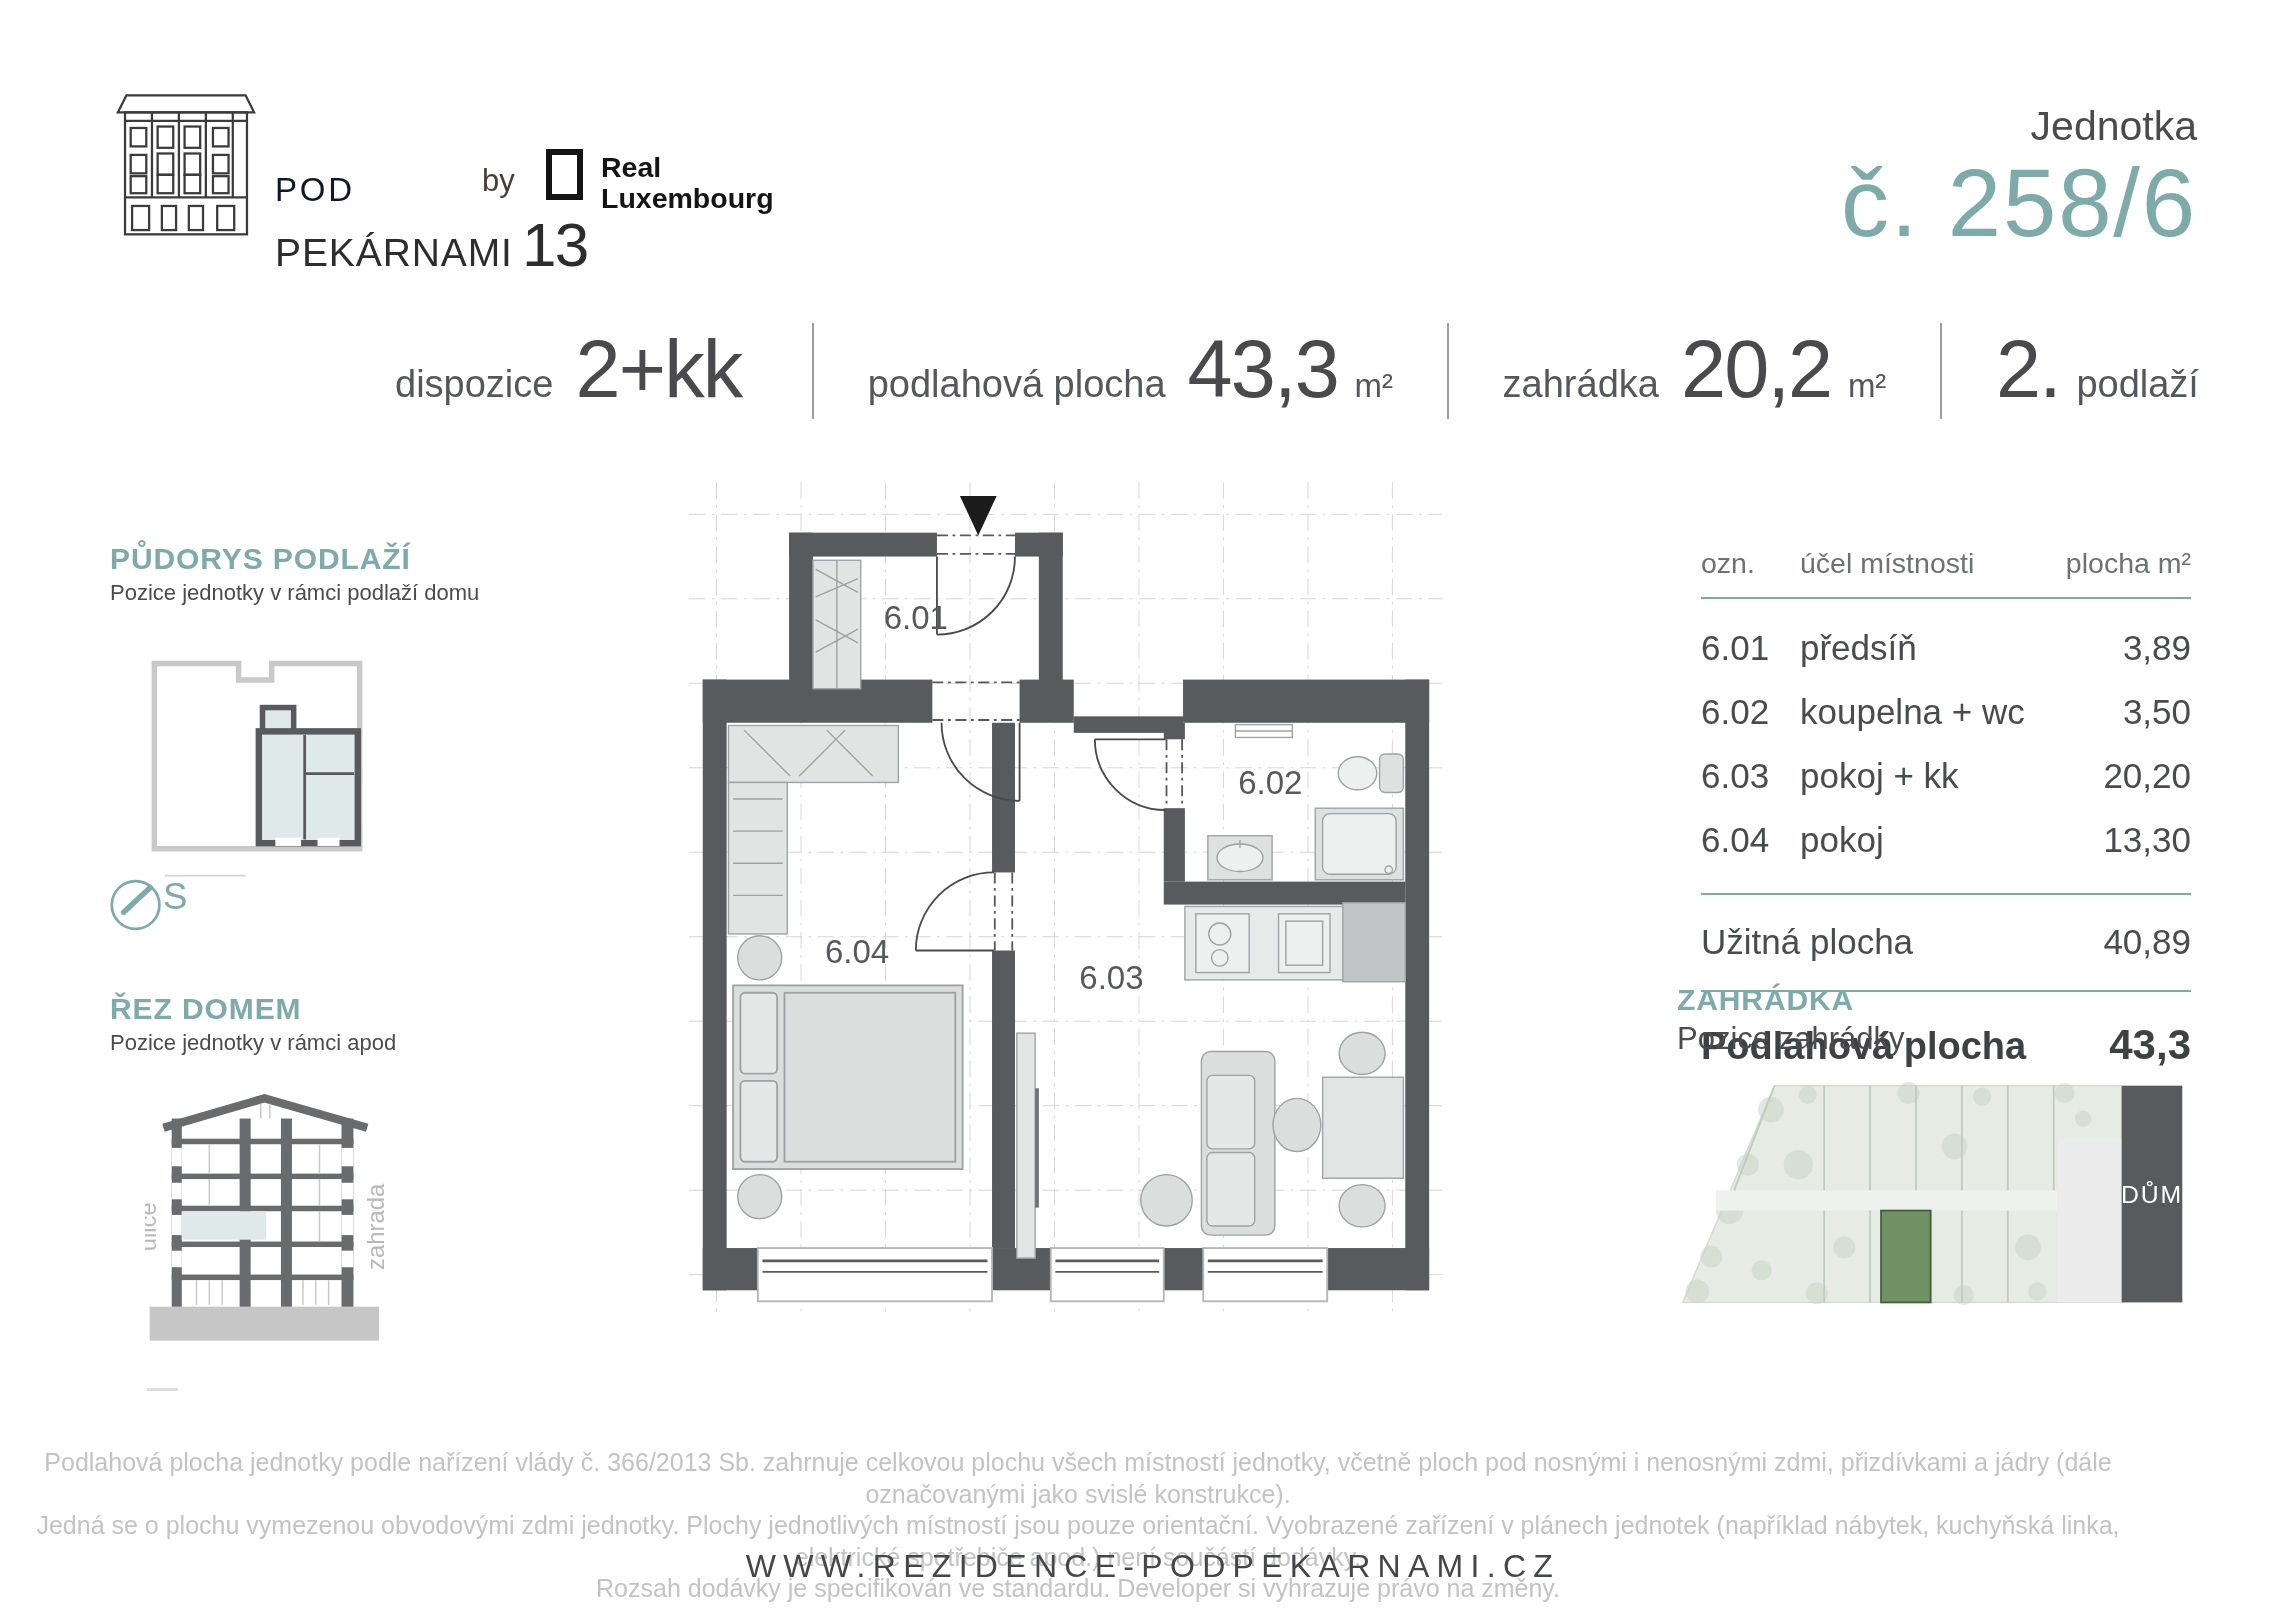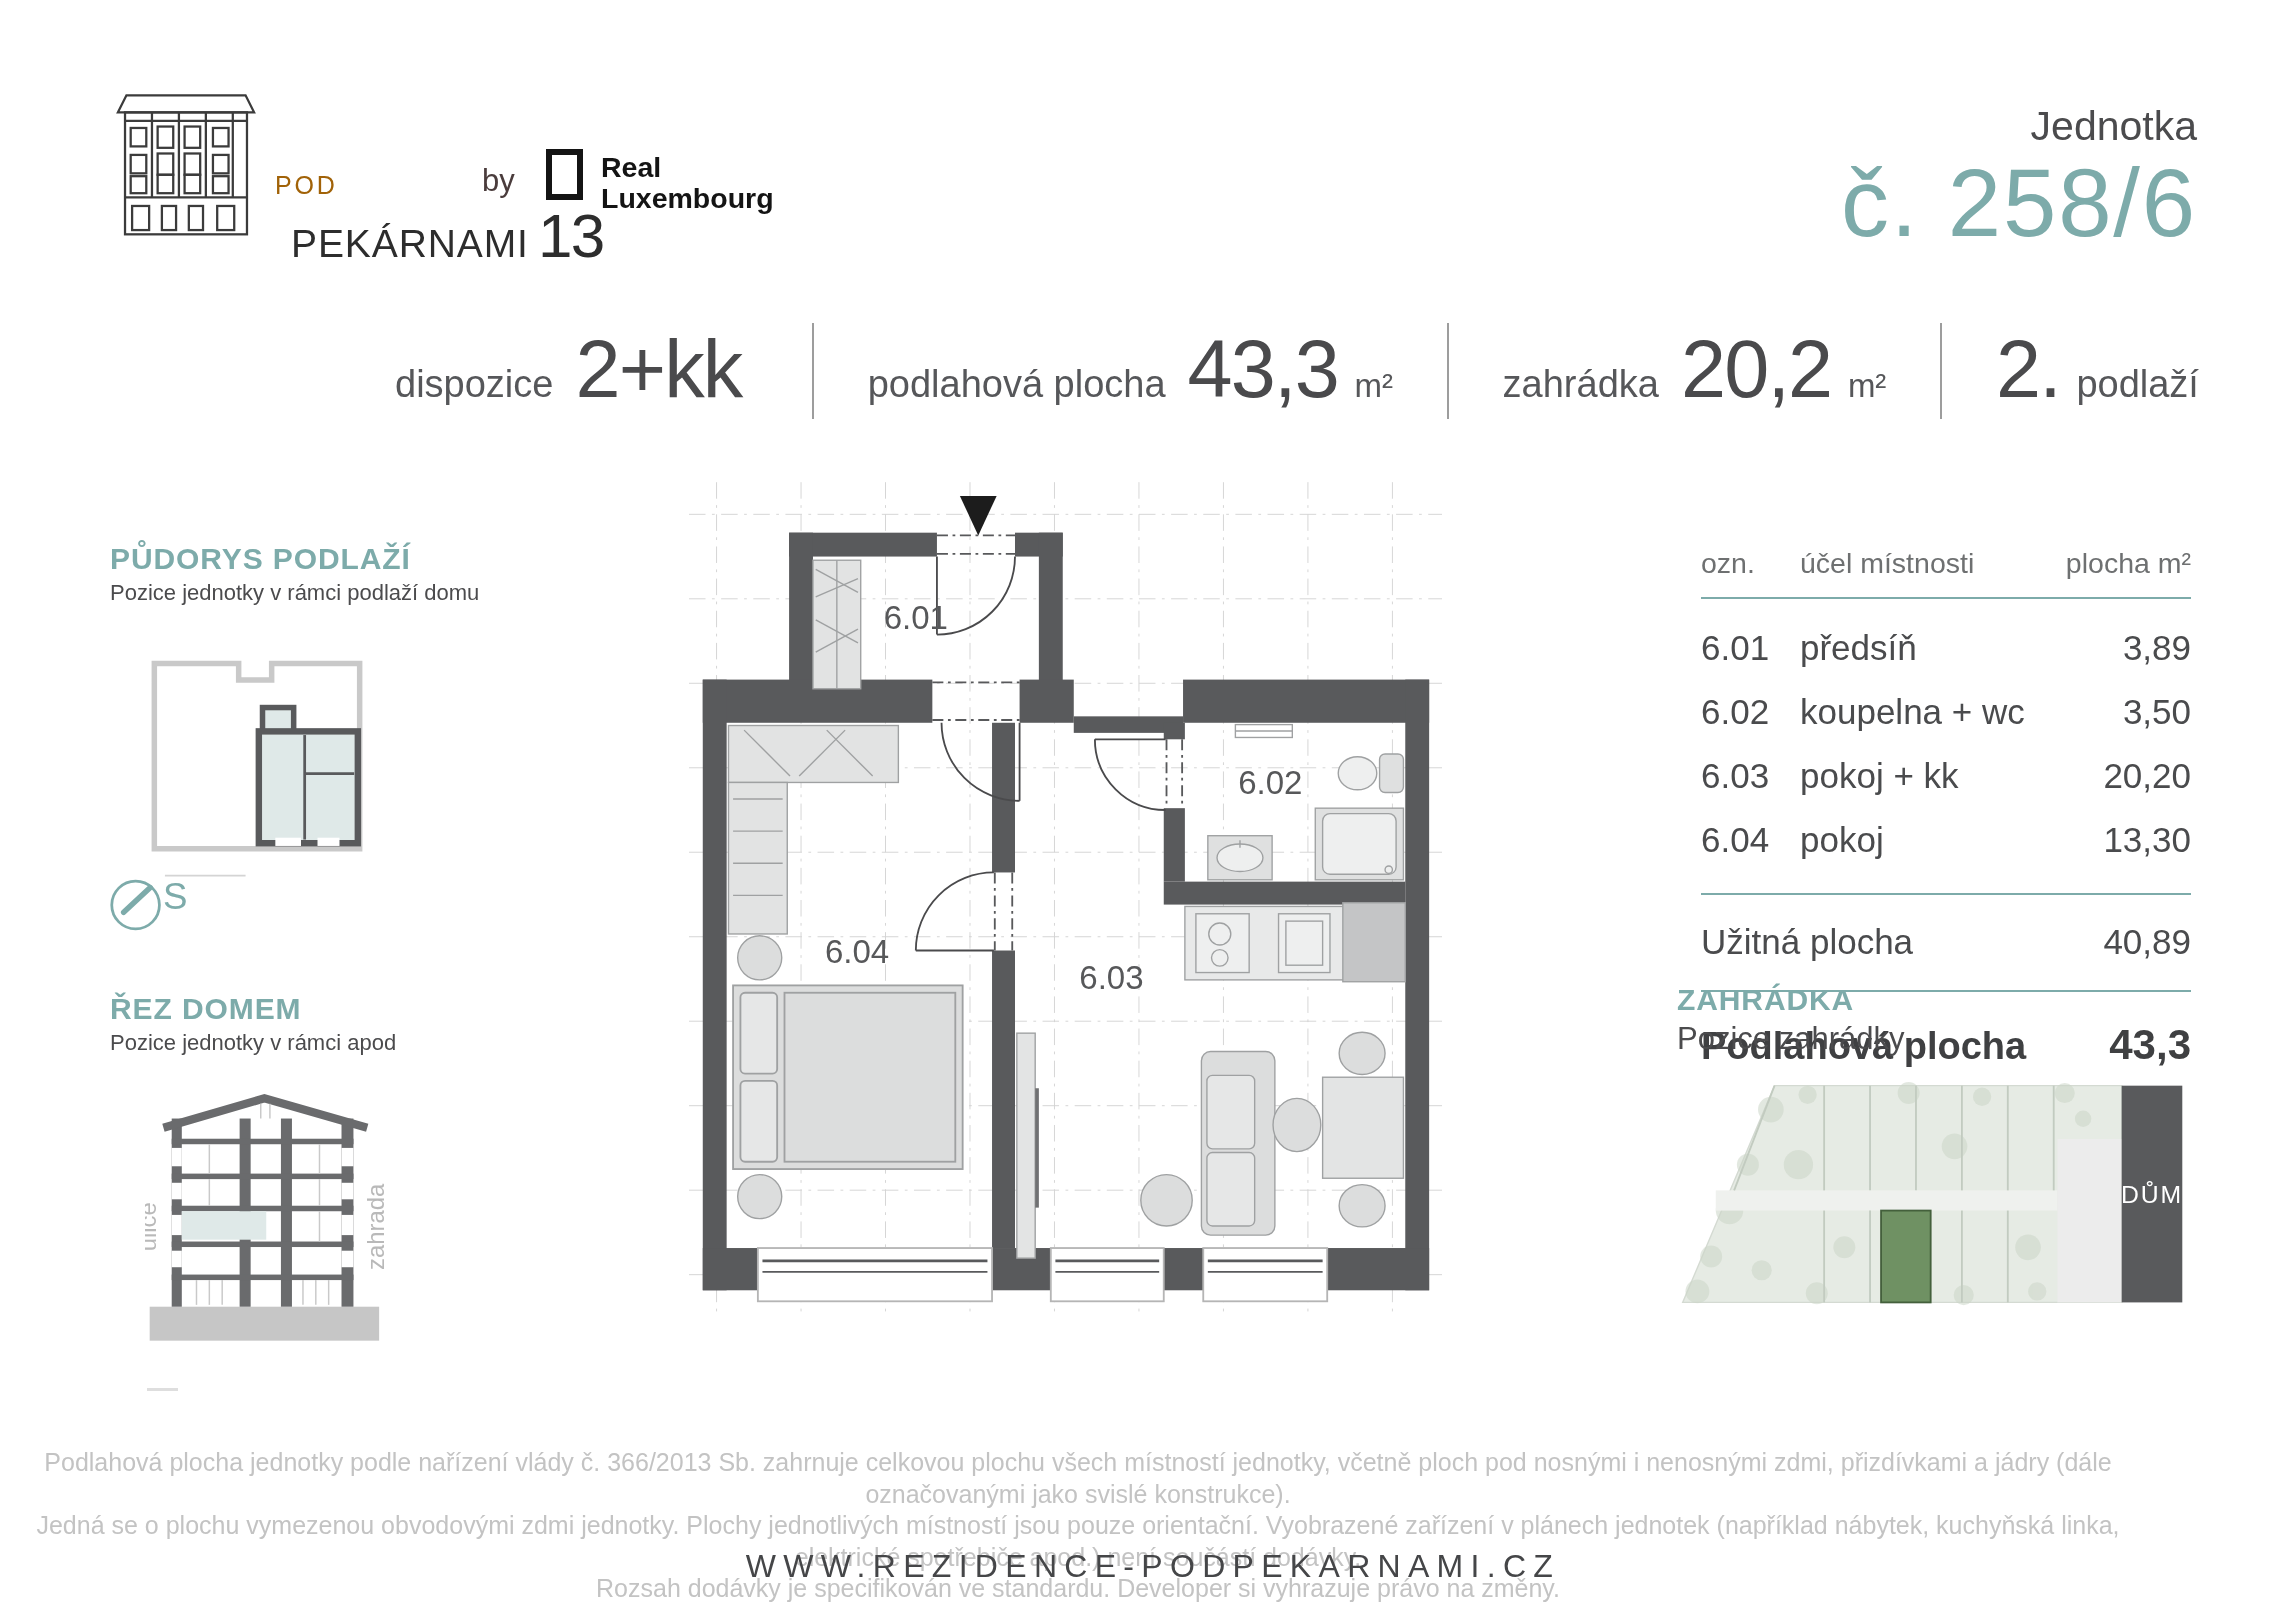--- a/index.html
+++ b/index.html
@@ -4,23 +4,23 @@
 <style>
   * { margin:0; padding:0; box-sizing:border-box; }
   html,body { background:#ffffff; }
   .page {
     position:relative; width:2296px; height:1623px; background:#ffffff;
     font-family:"Liberation Sans", sans-serif; color:#4b4b4d; overflow:hidden;
   }
   
   .brand-building { position:absolute; left:108px; top:84px; }
   .brand-text { position:absolute; left:275px; top:171px; }
-  .brand-pod { font-size:25px; letter-spacing:2.8px; color:#a16207; font-weight:500; }
+  .brand-pod { font-size:33px; letter-spacing:2.8px; color:#0f172a; font-weight:500; }
   .brand-row { display:flex; align-items:baseline; }
-  .brand-pekarnami { font-size:39px; letter-spacing:0.9px; color:#2d2d2d; font-weight:500;margin-left:16px; }
+  .brand-pekarnami { font-size:39px; letter-spacing:0.9px; color:#2d2d2d; font-weight:500; }
   .brand-13 { font-size:62px; font-weight:500; color:#2d2d2d; margin-left:9.2px; letter-spacing:-1.8px;text-align:right; }
   .brand-by { position:absolute; left:482px; top:163px; font-size:31px; color:#4a3c3c; }
   .partner-square { position:absolute; left:546px; top:149px; width:37px; height:51px; border:6.4px solid #141414; }
   .partner-text { position:absolute; left:601px; top:152px; font-size:28.5px; line-height:1.08; font-weight:700; color:#141414; }
   
   .unit-id { position:absolute; right:99px; top:103px; text-align:right; }
   .unit-label { font-size:41px; color:#4b4b4d; }
   .unit-number { font-size:96px; font-weight:400; color:#7dabaa; letter-spacing:1.8px; line-height:1.1; }
   
   .specs { position:absolute; left:395px; top:323px; width:1804px; display:flex;

